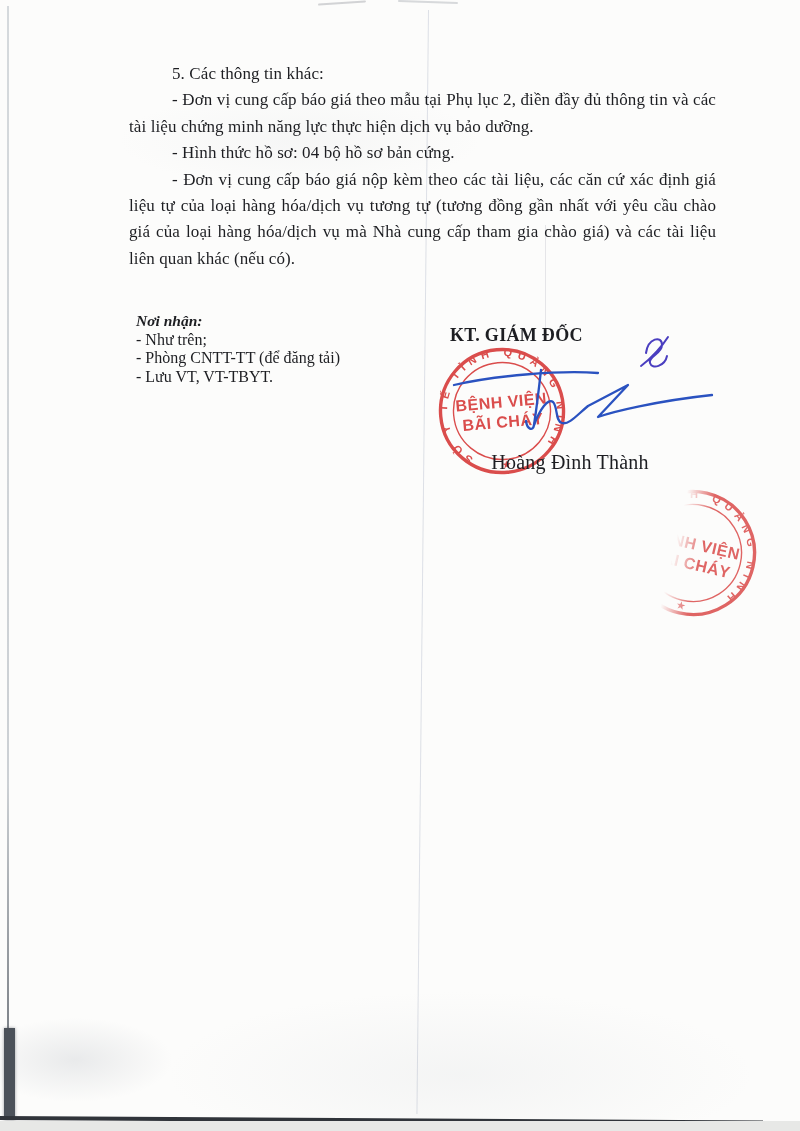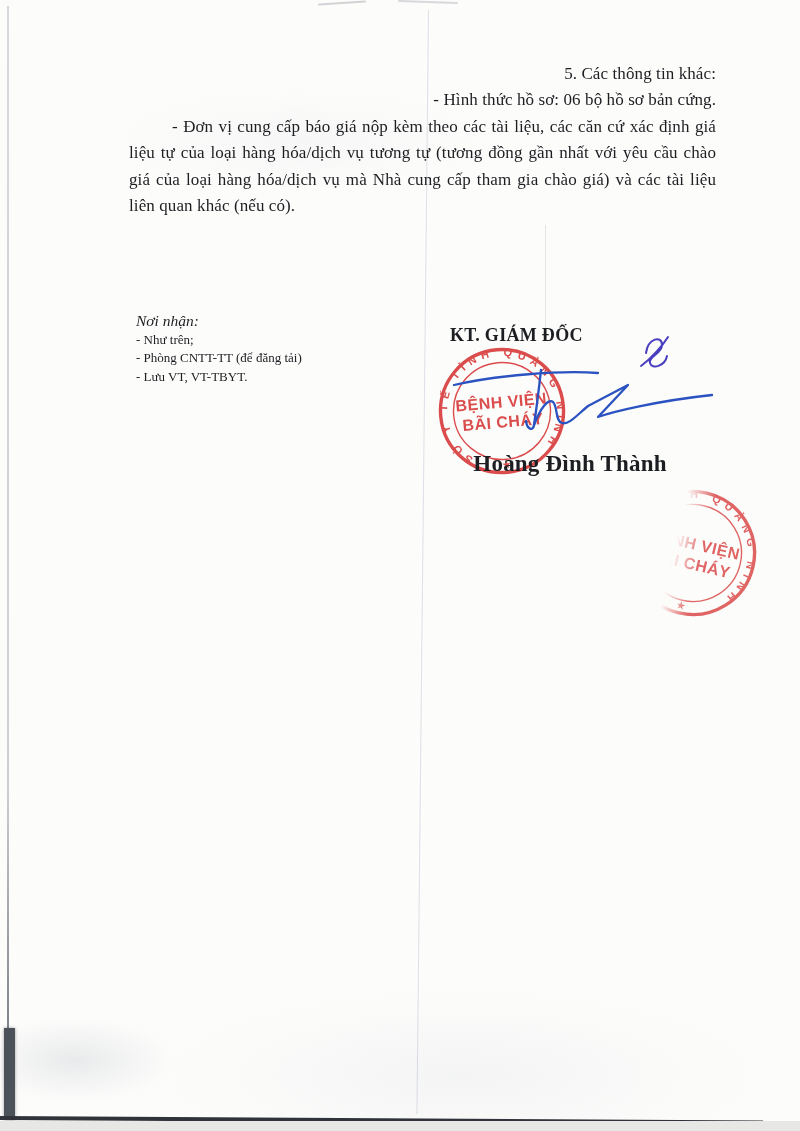--- a/index.html
+++ b/index.html
@@ -25,31 +25,31 @@
   .crease-2 { position:absolute; left:545px; top:225px; width:1px; height:112px;
     background:rgba(150,150,162,.22); }
   .top-mark-a { position:absolute; left:318px; top:2px; width:48px; height:2px;
     background:rgba(120,125,135,.32); transform:rotate(-4deg); border-radius:2px; }
   .top-mark-b { position:absolute; left:398px; top:1px; width:60px; height:2px;
     background:rgba(120,125,135,.28); transform:rotate(2deg); border-radius:2px; }
   
   .body-text { position:absolute; left:129px; top:61px; width:587px; color:var(--ink-black,#1d1e22); }
   .body-text p { margin:0; font-size:17px; line-height:26.4px; text-indent:43px;
     text-align:justify; letter-spacing:.1px; }
-  .body-text p.short { text-align:right; }
+  .body-text p.short { text-align:left; }
   
   .recipients { position:absolute; left:136px; top:311px; color:var(--ink-black,#1d1e22); }
-  .rec-head { font-weight:normal; font-style:italic; font-size:15.5px; line-height:20px; }
-  .rec-item { font-size:13px; line-height:18.4px; }
+  .rec-head { font-weight:bold; font-style:italic; font-size:15.5px; line-height:20px; }
+  .rec-item { font-size:16px; line-height:18.4px; }
   
   .sig-titles { position:absolute; left:450px; top:308px; width:250px; text-align:left;
     color:var(--ink-black,#17181c); font-weight:bold; font-size:18px; line-height:22.5px;
     letter-spacing:.3px;margin-top:16px; }
   .signer-name { position:absolute; left:440px; top:451px; width:260px; text-align:center;
-    color:var(--ink-black,#17181c); font-weight:bold; font-size:23px; letter-spacing:.2px; z-index:6; }
+    color:var(--ink-black,#17181c); font-weight:normal; font-size:20px; letter-spacing:.2px; z-index:6; }
   
   .stamp { position:absolute; width:140px; height:140px; z-index:3; }
   .stamp-main { left:432px; top:341px; transform:rotate(-5deg); opacity:.93; }
   .stamp-partial { left:623px; top:483px; transform:rotate(13deg); opacity:.8; }
   .seal-ring { stroke:var(--stamp-red,#d8403f); fill:none; }
   .seal-ring-text { fill:var(--stamp-red,#d8403f);
     font-family:"Liberation Sans","DejaVu Sans",sans-serif; font-weight:bold; font-size:11px; }
   .seal-center { fill:var(--stamp-red,#d8403f);
     font-family:"Liberation Sans","DejaVu Sans",sans-serif; font-weight:bold; font-size:16px;
     letter-spacing:.5px; }
@@ -86,21 +86,22 @@
         </text>
         <text class="seal-star" x="70" y="127.5" text-anchor="middle">★</text>
         <text class="seal-center" x="70" y="66.5" text-anchor="middle">BỆNH VIỆN</text>
         <text class="seal-center" x="70" y="86.5" text-anchor="middle">BÃI CHÁY</text>
       </g>
     </defs>
   </svg>
 
   <div class="body-text">
     <p class="short">5. Các thông tin khác:</p>
-    <p class="short">- Hình thức hồ sơ: 06 bộ hồ sơ bản cứng.</p>
+    <p>- Đơn vị cung cấp báo giá theo mẫu tại Phụ lục 2, điền đầy đủ thông tin và các tài liệu chứng minh năng lực thực hiện dịch vụ bảo dưỡng.</p>
+    <p class="short">- Hình thức hồ sơ: 04 bộ hồ sơ bản cứng.</p>
     <p>- Đơn vị cung cấp báo giá nộp kèm theo các tài liệu, các căn cứ xác định giá liệu tự của loại hàng hóa/dịch vụ tương tự (tương đồng gần nhất với yêu cầu chào giá của loại hàng hóa/dịch vụ mà Nhà cung cấp tham gia chào giá) và các tài liệu liên quan khác (nếu có).</p>
   </div>
 
   <div class="recipients">
     <div class="rec-head">Nơi nhận:</div>
     <div class="rec-item">- Như trên;</div>
     <div class="rec-item">- Phòng CNTT-TT (để đăng tải)</div>
     <div class="rec-item">- Lưu VT, VT-TBYT.</div>
   </div>
 

